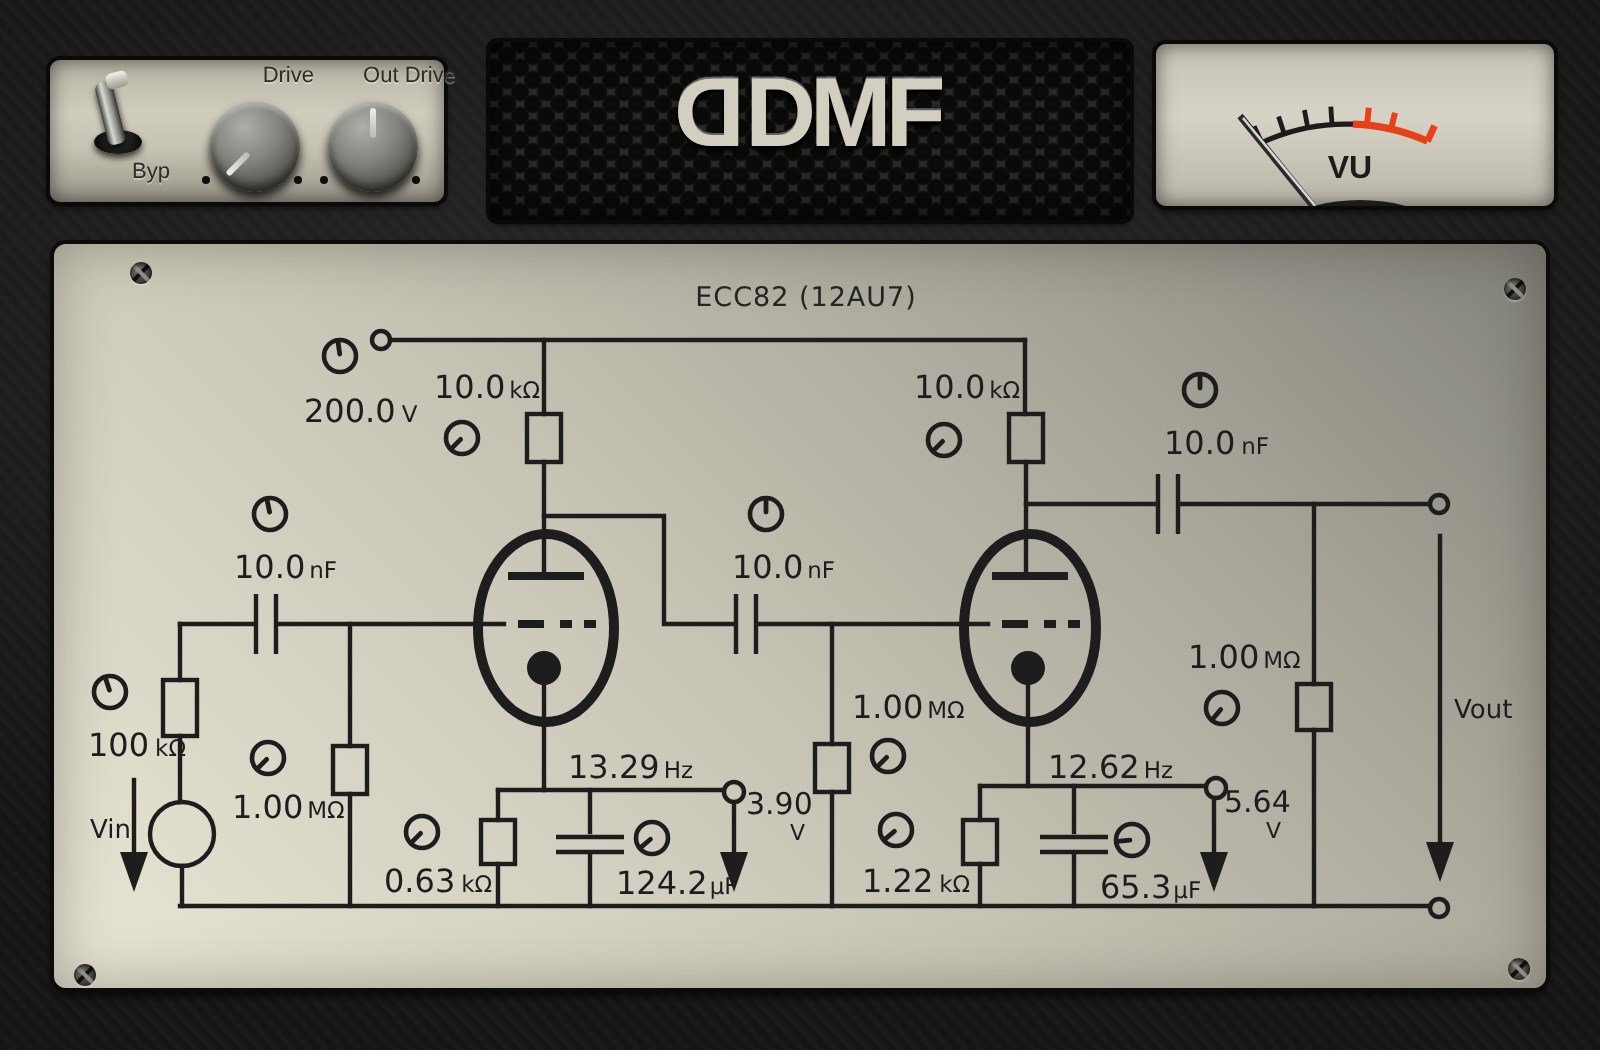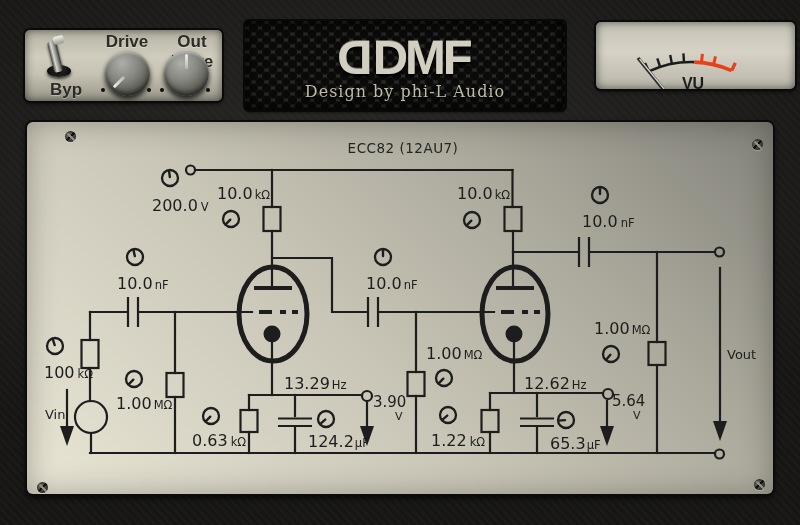--- a/index.html
+++ b/index.html
@@ -14,22 +14,22 @@
   
   .panel{
     position:absolute;border-radius:5px;
     box-shadow:0 0 0 2px #0a0a0a, 0 2px 4px rgba(0,0,0,.9), inset 0 0 10px rgba(0,0,0,.55);
   }
   .lightpanel{
     background:linear-gradient(180deg,#b7b4a6 0%,#d0cdbe 38%,#c6c3b4 62%,#989588 100%);
   }
   .ctrl-panel{left:25px;top:30px;width:197px;height:71px;}
   .ctrl-label{
-    position:absolute;font-size:17px;font-weight:bold;color:#2c2b25;
-    text-align:center;text-shadow:0 1px 0 rgba(255,255,255,.35);
+    position:absolute;font-size:11px;font-weight:normal;color:#2c2b25;
+    text-align:right;text-shadow:0 1px 0 rgba(255,255,255,.35);
   }
   
   .switch{position:absolute;left:18px;top:2px;width:30px;height:50px;}
   .switch .base{position:absolute;left:4px;top:33px;width:24px;height:12px;border-radius:50%;
     background:radial-gradient(circle at 50% 35%,#3c3c38,#0c0c0a 75%);box-shadow:0 2px 3px rgba(0,0,0,.7);}
   .switch .lever{position:absolute;left:11px;top:8px;width:9px;height:32px;border-radius:4px 4px 3px 3px;
     background:linear-gradient(90deg,#3a3a36,#d9d9d3 35%,#8b8b85 70%,#2e2e2a);
     transform:rotate(-14deg);transform-origin:50% 95%;
     box-shadow:0 2px 3px rgba(0,0,0,.8);}
   .switch .cap{position:absolute;left:10px;top:4px;width:11px;height:8px;border-radius:3px;
@@ -60,22 +60,22 @@
     letter-spacing:-3px;color:#d3cfc0;
     text-shadow:0 -1px 0 rgba(255,255,255,.35), 0 3px 3px rgba(0,0,0,.95), 0 1px 1px #000;
   }
   .logo-text .mirror{display:inline-block;transform:scaleX(-1);}
   .tagline{
     position:absolute;left:0;right:0;bottom:9px;text-align:center;
     font-family:"DejaVu Serif","Liberation Serif",serif;font-size:16px;letter-spacing:1px;
     color:#c0bbaa;text-shadow:0 2px 2px #000;
   }
   
-  .vu-panel{left:578px;top:22px;width:199px;height:67px;overflow:hidden;
-    background:linear-gradient(180deg,#c6c3b6 0%,#d6d3c6 45%,#b9b6a9 100%);margin-left:18px;}
+  .vu-panel{left:578px;top:22px;width:199px;height:81px;overflow:hidden;
+    background:linear-gradient(180deg,#c6c3b6 0%,#d6d3c6 45%,#b9b6a9 100%);}
   
   .main-panel{
     position:absolute;left:27px;top:122px;width:746px;height:372px;border-radius:6px;
     background:linear-gradient(225deg,#83827a 0%,#a9a79a 28%,#c9c6b7 58%,#e9e6d6 100%);
     box-shadow:0 0 0 2px #0b0b0b, inset 0 0 30px rgba(40,38,30,.35), 0 3px 6px rgba(0,0,0,.9);
   }
   .screw{position:absolute;width:11px;height:11px;border-radius:50%;
     background:
       linear-gradient(45deg, transparent 42%, #8f8e86 45%, #8f8e86 55%, transparent 58%),
       linear-gradient(-45deg, transparent 42%, #11110f 45%, #11110f 55%, transparent 58%),
@@ -126,21 +126,20 @@
       <div class="pwrap" style="transform:rotate(0deg);">
           <div class="pointer"></div>
         </div>
     </div>
     <div class="dot" style="left:135px;top:58px;"></div>
     <div class="dot" style="left:181px;top:58px;"></div>
   </div>
 
   <div class="panel logo-panel">
     <div class="logo-text"><span class="mirror">D</span><span>DMF</span></div>
-    <div class="tagline">Design by phi-L Audio</div>
   </div>
 
   <div class="panel lightpanel vu-panel">
     <svg width="199" height="81" viewBox="0 0 199 81">
 
       <path d="M52.7,49.4 A100,100 0 0 1 98.5,40.1" stroke="#1c1c1c" stroke-width="2.6" fill="none"></path>
       <line x1="52.7" y1="49.4" x2="48.9" y2="41.2" stroke="#1c1c1c" stroke-width="2.8"></line>
       <line x1="64.1" y1="44.9" x2="61.3" y2="36.3" stroke="#1c1c1c" stroke-width="2.4"></line>
       <line x1="75.9" y1="41.8" x2="74.2" y2="33.0" stroke="#1c1c1c" stroke-width="2.4"></line>
       <line x1="88.0" y1="40.2" x2="87.4" y2="31.3" stroke="#1c1c1c" stroke-width="2.4"></line>

